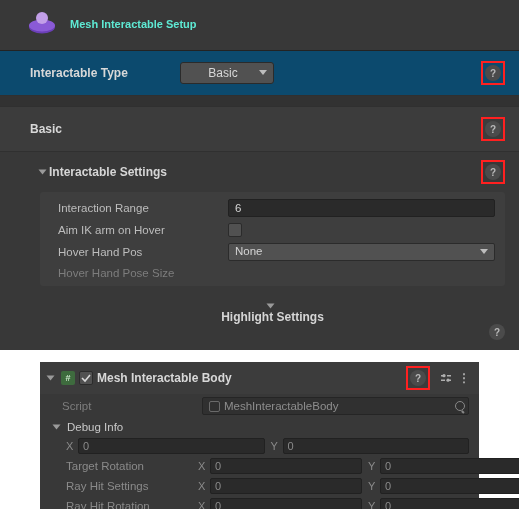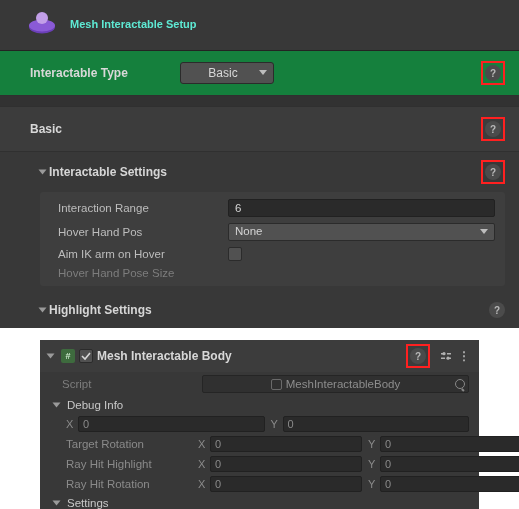--- a/index.html
+++ b/index.html
@@ -33,21 +33,21 @@
   .slider-wrap { flex: 1; display: flex; align-items: center; gap: 8px; }
   .slider { flex: 1; height: 4px; background: #5b5b5b; border-radius: 2px; position: relative; }
   .slider-fill { position: absolute; height: 100%; background: #8b8b8b; border-radius: 2px; }
   .slider-thumb { position: absolute; top: 50%; transform: translate(-50%, -50%); width: 10px; height: 10px; border-radius: 50%; background: #9e9e9e; }
   .slider-val { width: 40px; text-align: right; color: #8d8d8d; font-size: 11.5px; }
   .spacer-bar { height: 10px; background: #323232; }
   
   .comp-header { display: flex; align-items: center; padding: 4px 8px 4px 8px; font-size: 12px; font-weight: 600; color: #d8d8d8; gap: 4px; background: #3c3c3c; }
   .script-field { display: flex; align-items: center; padding: 3px 10px 3px 22px; font-size: 11.5px; }
   .script-field .fl { flex: 0 0 140px; color: #7d7d7d; }
-  .script-box { flex: 1; background: #303030; border: 1px solid #252525; border-radius: 2px; padding: 1px 6px; color: #8d8d8d; font-size: 11.5px; height: 18px; display: flex; align-items: center; gap: 4px; position: relative; justify-content: center; }
+  .script-box { flex: 1; background: #303030; border: 1px solid #252525; border-radius: 2px; padding: 1px 6px; color: #8d8d8d; font-size: 11.5px; height: 18px; display: flex; align-items: center; gap: 4px; position: relative; }
   .obj-icon { width: 11px; height: 11px; border: 1px solid #6a6a6a; border-radius: 2px; display: inline-block; }
   .circle-btn { position: absolute; right: 3px; top: 50%; transform: translateY(-50%); width: 10px; height: 10px; border: 1.5px solid #888; border-radius: 50%; }
   .circle-btn::after { content:''; position:absolute; right:-1px; bottom:-1px; width:3px; height:1.5px; background:#888; transform:rotate(45deg); transform-origin:left; }
   .fold-row { display: flex; align-items: center; padding: 3px 10px 3px 14px; font-size: 11.5px; color: #c8c8c8; gap: 4px; }
   .vec-row { display: flex; align-items: center; padding: 2px 10px 2px 26px; font-size: 11.5px; }
   .vec-row .fl { flex: 0 0 132px; color: #8a8a8a; }
   .vec-fields { flex: 1; display: flex; gap: 6px; }
   .vf { flex: 1; display: flex; align-items: center; gap: 2px; }
   .vf-lab { color: #8a8a8a; font-size: 11px; width: 10px; }
   .vf-in { flex: 1; background: #2a2a2a; border: 1px solid #212121; border-radius: 2px; color: #8a8a8a; padding: 0 4px; font-size: 11px; height: 16px; }
@@ -66,21 +66,21 @@
     <div class="logo-wrap">
       <svg width="32" height="28" viewBox="0 0 32 28">
         <ellipse cx="16" cy="17" rx="13" ry="6.5" fill="#6b3fb8"></ellipse>
         <ellipse cx="16" cy="15.5" rx="13" ry="6" fill="#8a5ad6"></ellipse>
         <circle cx="16" cy="8" r="6" fill="#c29fe8"></circle>
       </svg>
     </div>
     <div class="header-title">Mesh Interactable Setup</div>
   </div>
 
-  <div class="row tall" style="background:#15803d;">
+  <div class="row tall" style="background:#0c4a6e;">
     <div class="row-label bold">Interactable Type</div>
     <div class="dropdown">
       <span>Basic</span>
       <span class="chev">
         <svg width="8" height="6">
             <polygon points="0,0 8,0 4,5" fill="#bdbdbd"></polygon>
           </svg>
       </span>
     </div>
     <div class="help-hl">
@@ -108,42 +108,42 @@
       <div class="help-btn">
           <span class="help-glyph">?</span>
         </div>
     </div>
   </div>
 
   <div class="sub">
     <div class="field-row">
       <div class="fl">Interaction Range</div>
       <input class="text-input" value="6" style="">
+    </div>
+    <div class="field-row">
+      <div class="fl">Aim IK arm on Hover</div>
+      <div class="checkbox"></div>
     </div>
     <div class="field-row">
       <div class="fl">Hover Hand Pos</div>
       <div class="wide-dd">
         <span>None</span>
         <span class="chev">
           <svg width="8" height="6">
               <polygon points="0,0 8,0 4,5" fill="#bdbdbd"></polygon>
             </svg>
         </span>
       </div>
     </div>
-    <div class="field-row">
-      <div class="fl">Aim IK arm on Hover</div>
-      <div class="checkbox"></div>
-    </div>
     <div class="field-row dim">
       <div class="fl">Hover Hand Pose Size</div>
     </div>
   </div>
 
-  <div class="section-title" style="padding-top:6px; padding-bottom:10px;">
+  <div class="section-title" style="padding-top:6px; padding-bottom:10px;flex-direction:column;">
     <span class="tri open"></span>
     <span>Highlight Settings</span>
     <div class="help-btn" style="margin-left:auto;">
         <span class="help-glyph">?</span>
       </div>
   </div>
 </div>
 
 <div class="panel-bottom">
   <div class="comp-header">
@@ -210,21 +210,21 @@
           <input class="vf-in" value="0" style="">
         </div>
       <div class="vf">
           <span class="vf-lab">Y</span>
           <input class="vf-in" value="0" style="">
         </div>
 
     </div>
   </div>
   <div class="vec-row">
-    <div class="fl">Ray Hit Highlight</div>
+    <div class="fl">Ray Hit Settings</div>
     <div class="vec-fields">
       <div class="vf">
           <span class="vf-lab">X</span>
           <input class="vf-in" value="0" style="">
         </div>
       <div class="vf">
           <span class="vf-lab">Y</span>
           <input class="vf-in" value="0" style="">
         </div>
 

